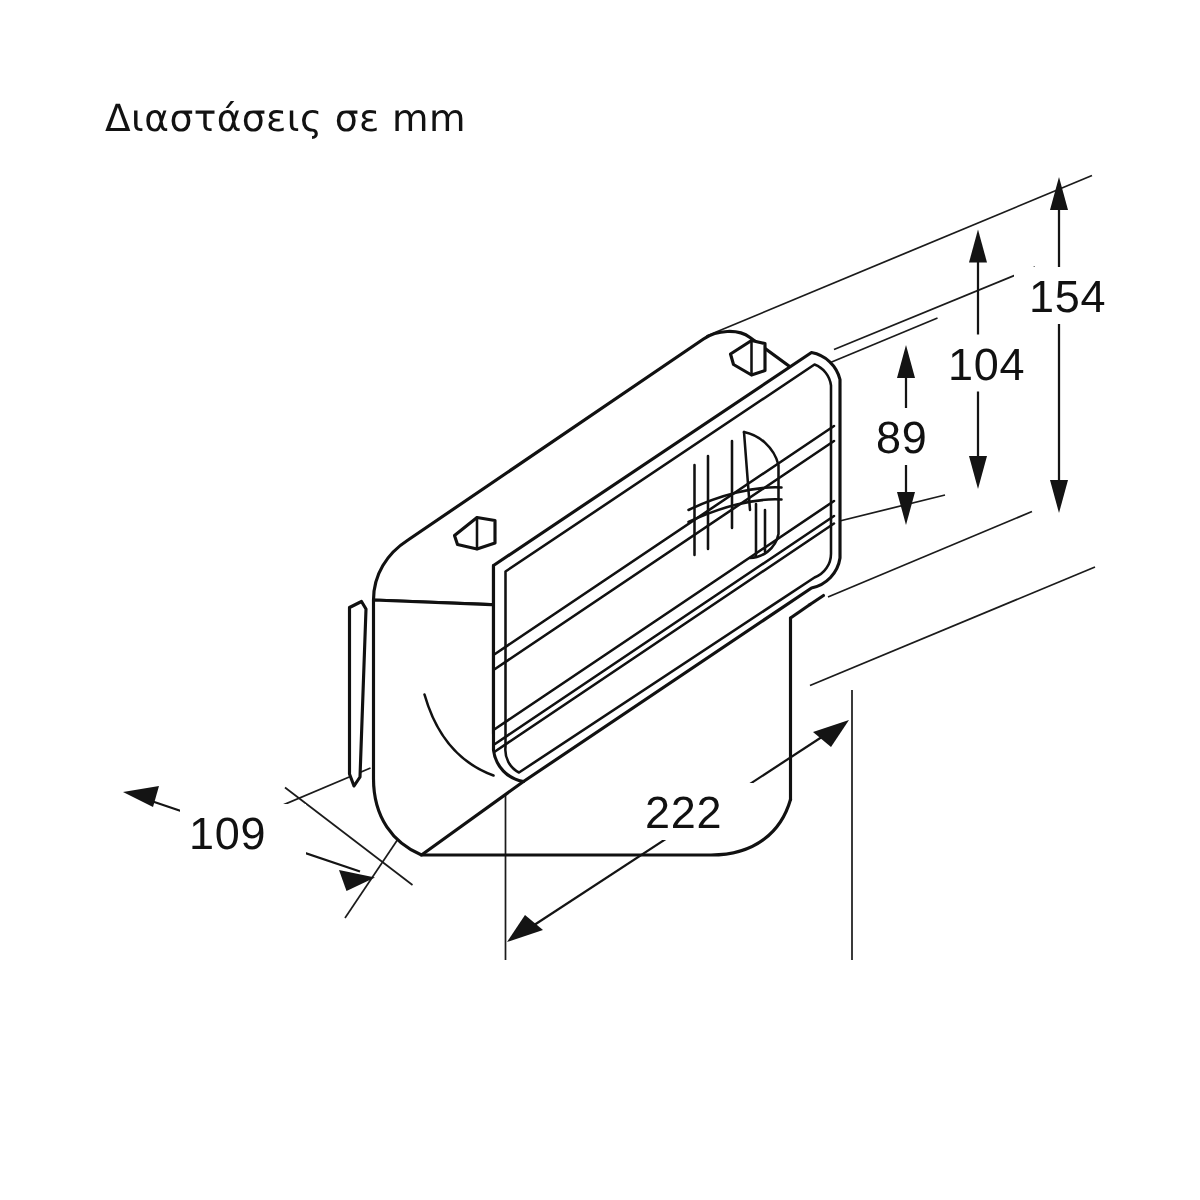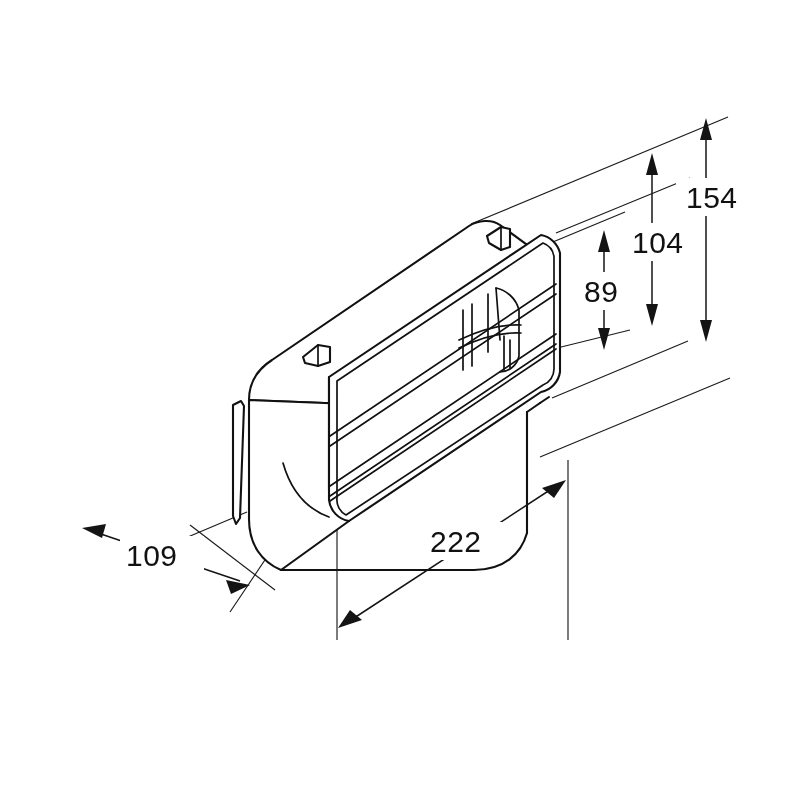--- a/index.html
+++ b/index.html
@@ -74,20 +74,21 @@
     font-weight: 400;
     fill: #111111;
     letter-spacing: 0.5px;
   }
 </style>
 </head>
 <body>
 
 <div id="drawing-root">
 
+  <div class="caption">Διαστάσεις σε mm</div>
 
   <svg width="800" height="800" viewBox="0 0 800 800">
 
     <defs>
       <clipPath id="faceClip">
         <path d="M 329,377 L 541,235 A 22,22 0 0 1 560,253 L 560,372
                  A 22,22 0 0 1 541,392 L 349,520
                  A 22,22 0 0 1 329,500 Z"></path>
       </clipPath>
     </defs>

